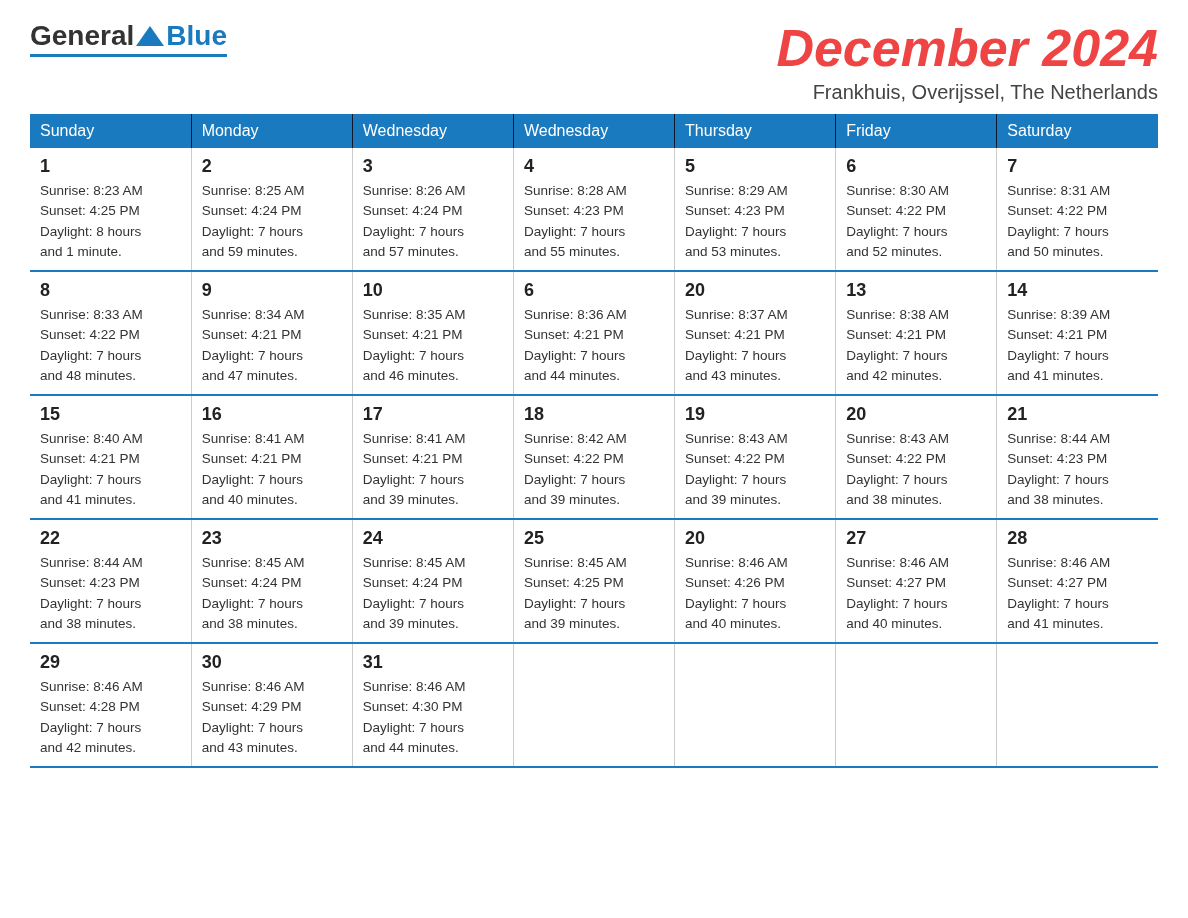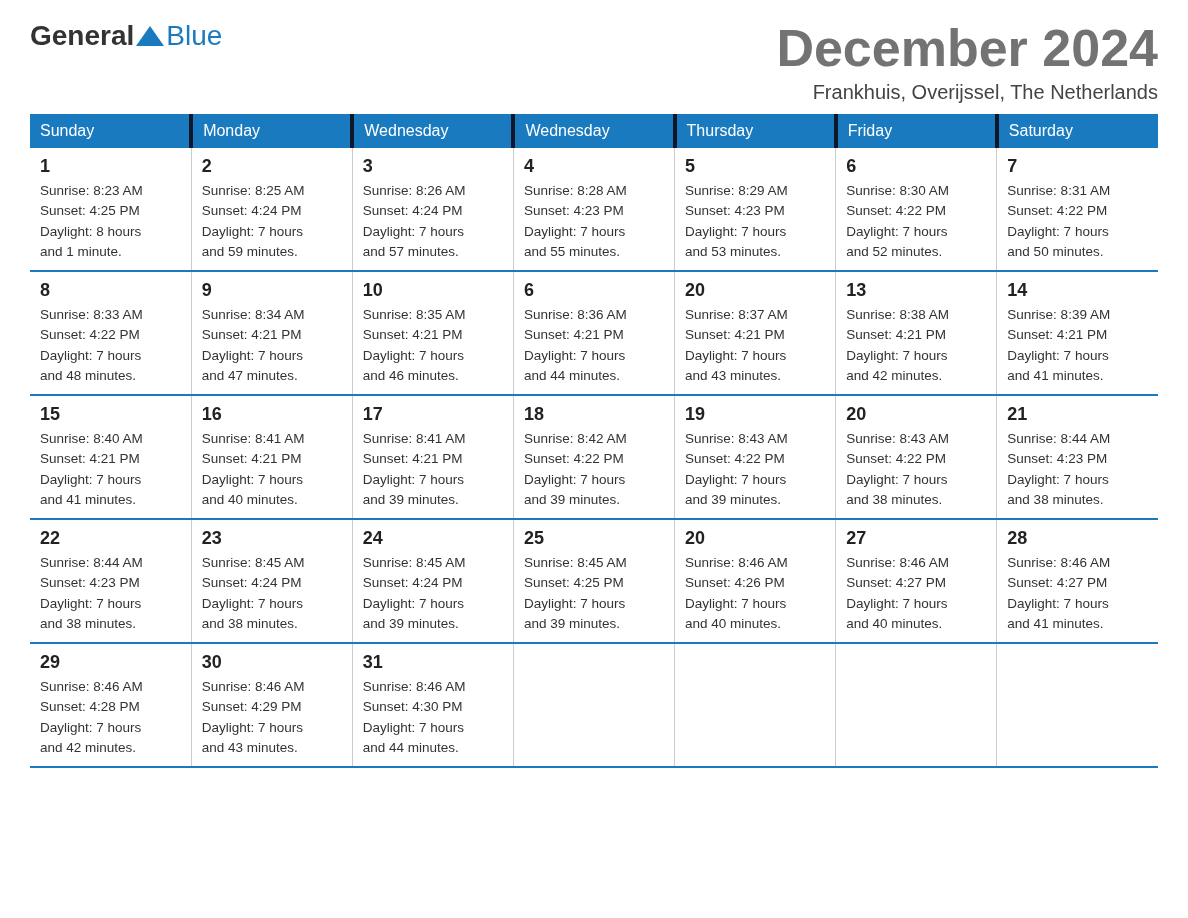--- a/index.html
+++ b/index.html
@@ -11,21 +11,21 @@
       min-height: 918px;
     }
     .header {
       display: flex;
       justify-content: space-between;
       align-items: flex-start;
       margin-bottom: 10px;
     }
     .logo {
       display: flex;
-      flex-direction: row;
+      flex-direction: column;
       align-items: flex-start;
     }
     .logo-text {
       display: flex;
       align-items: center;
       font-size: 28px;
       font-weight: bold;
       color: #333;
     }
     .logo-general { color: #333; }
@@ -35,58 +35,59 @@
       border-left: 14px solid transparent;
       border-right: 14px solid transparent;
       border-top: 20px solid #1a7abf;
       margin: 0 2px;
       transform: rotate(180deg);
       display: inline-block;
     }
     .logo-blue {
       color: #1a7abf;
       font-size: 28px;
-      font-weight: normal;
+      font-weight: bold;
       text-align: center;
     }
     .logo-underline {
       width: 100%;
       height: 3px;
       background: #1a7abf;
       margin-top: 2px;
     }
     .title-section {
       text-align: right;
     }
     .month-title {
       font-size: 52px;
       font-weight: bold;
-      color: #737373;
+      color: #ef4444;
       line-height: 1.1;
+      font-style: italic;
     }
     .location {
       font-size: 20px;
       color: #444;
       margin-top: 4px;
     }
     table {
       width: 100%;
       border-collapse: collapse;
       margin-top: 10px;
     }
     thead tr {
       background: #1a7abf;
     }
     thead th {
       color: #fff;
       text-align: left;
       padding: 8px 10px;
       font-size: 16px;
       font-weight: normal;
-      border-right: 4px solid #0f172a;
+      border-right: 1px solid #0f172a;
     }
     thead th:last-child { border-right: none; }
     tbody tr {
       border-bottom: 2px solid #1a7abf;
     }
     tbody td {
       vertical-align: top;
       padding: 8px 10px;
       font-size: 13.5px;
       color: #222;

